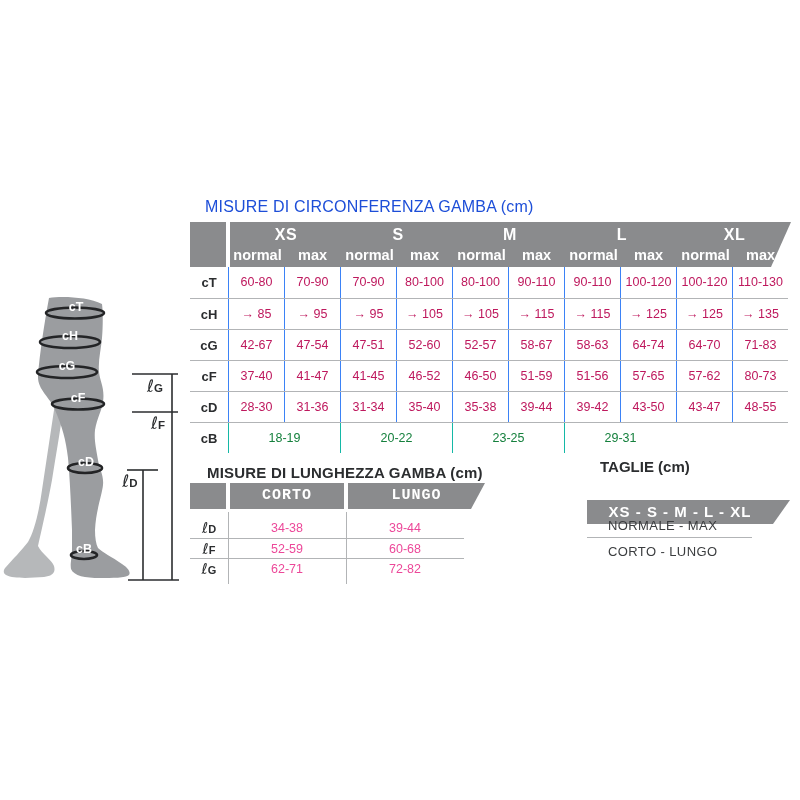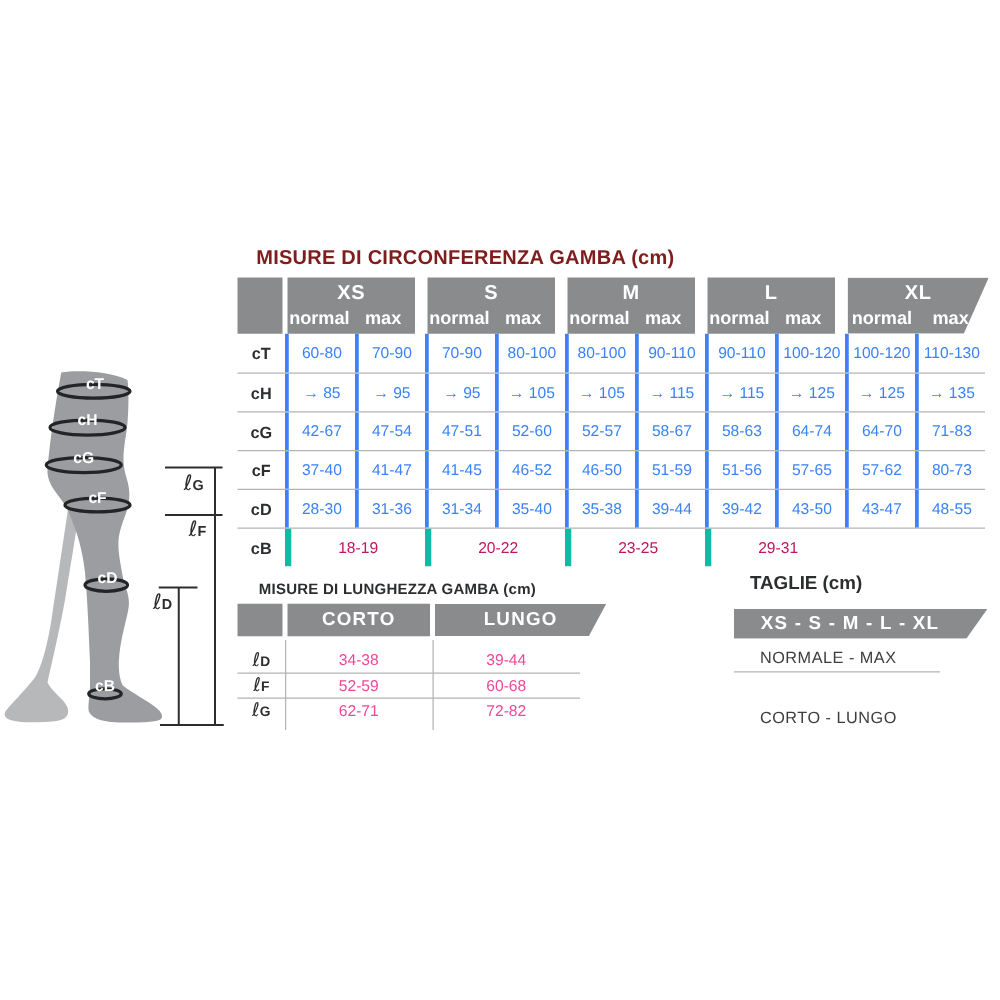--- a/index.html
+++ b/index.html
@@ -4,75 +4,75 @@
 <style>
   html,body { margin:0; padding:0; background:#fff; }
   .screen {
     position:relative; width:800px; height:800px; background:#ffffff;
     font-family:"Liberation Sans","DejaVu Sans",sans-serif;
     color:#2b2d2f; overflow:hidden;
   }
   * { box-sizing:border-box; }
 
   
-  .sec-title { position:absolute; font-weight:bold; color:#7f1d1d; white-space:nowrap; }
+  .sec-title { position:absolute; font-weight:normal; color:#1d4ed8; white-space:nowrap; }
   .circ-title { left:205px; top:198px; font-size:16px; letter-spacing:0.2px; }
 
   
   .circ { position:absolute; left:190px; top:222px; width:605px; }
   .circ-header { position:relative; height:45px; }
   .hd-block { position:absolute; top:0; height:45px; background:#8a8b8d; }
   .hd-labelcol { left:0; width:36px; }
-  .hd-group { color:#fff; text-align:center; width:102px; }
+  .hd-group { color:#fff; text-align:center; width:112px; }
   .hd-g0 { left:40px; } .hd-g1 { left:152px; } .hd-g2 { left:264px; }
   .hd-g3 { left:376px; }
   .hd-g4 { left:488px; width:113px;
            clip-path:polygon(0 0,100% 0,calc(100% - 20px) 100%,0 100%); }
   .hd-size { height:24px; line-height:26px; font-size:16px; font-weight:bold; letter-spacing:0.5px; }
   .hd-sub  { display:flex; height:21px; }
   .hd-sub span { width:55px; font-size:14.5px; font-weight:bold; line-height:18px; }
   .circ-body { position:absolute; left:0; top:45px; width:598px; }
   .crow { display:flex; height:31px; align-items:center; }
   .crow + .crow { border-top:1px solid #b2b4b6; }
   .rlabel { width:38px; text-align:center; font-weight:bold; font-size:13px; color:#2b2d2f; }
-  .cval  { width:56px; text-align:center; font-size:12.5px; color:#3b82f6;
-           border-left:3px solid #3b82f6; height:100%; line-height:30px; }
-  .cspan { width:112px; text-align:center; font-size:12.5px; color:#be185d;
-           border-left:5px solid #14b8a6; height:100%; line-height:30px; }
+  .cval  { width:56px; text-align:center; font-size:12.5px; color:#be185d;
+           border-left:1px solid #3b82f6; height:100%; line-height:30px; }
+  .cspan { width:112px; text-align:center; font-size:12.5px; color:#15803d;
+           border-left:1px solid #14b8a6; height:100%; line-height:30px; }
 
   
   .len { position:absolute; left:190px; top:462px; width:300px; }
-  .len-title { position:absolute; left:17px; top:2px; font-size:12px; font-weight:bold; letter-spacing:0.2px; white-space:nowrap; }
-  .len-header { position:absolute; left:0; top:21px; height:26px; width:300px; }
+  .len-title { position:absolute; left:17px; top:2px; font-size:15px; font-weight:bold; letter-spacing:0.2px; white-space:nowrap; }
+  .len-header { position:absolute; left:0; top:21px; height:26px; width:300px;font-family:Liberation Mono, monospace; }
   .len-hd { position:absolute; top:0; height:26px; background:#8a8b8d; color:#fff;
             text-align:center; font-weight:bold; font-size:15px; line-height:26px; letter-spacing:1px; }
   .len-hd-label { left:0; width:36px; }
   .len-hd-corto { left:40px; width:114px; }
   .len-hd-lungo { left:158px; width:137px;
                   clip-path:polygon(0 0,100% 0,calc(100% - 14px) 100%,0 100%); }
   .len-body { position:absolute; left:0; top:56px; width:274px; }
   .lrow { display:flex; height:20px; align-items:center; }
   .lrow + .lrow { border-top:1px solid #b2b4b6; }
   .llabel { width:38px; text-align:center; }
   .lval { width:118px; text-align:center; font-size:12.5px; color:#ec4899; }
   .len-vline { position:absolute; top:-6px; width:1px; height:72px; background:#b2b4b6; }
   .len-v1 { left:38px; } .len-v2 { left:156px; }
   .ell { font-family:"DejaVu Sans","Liberation Sans",sans-serif; font-style:italic; font-size:15px; }
   .ell-letter { font-weight:bold; font-size:11px; }
 
   
   .taglie { position:absolute; left:587px; top:458px; width:210px; }
   .taglie-title { position:absolute; left:13px; top:0; font-size:15px; font-weight:bold; white-space:nowrap; }
-  .taglie-banner { position:absolute; left:0; top:29px; width:203px; height:24px;
+  .taglie-banner { position:absolute; left:0; top:42px; width:203px; height:24px;
                    background:#8a8b8d; color:#fff; font-weight:bold; font-size:15px;
                    line-height:24px; text-align:center; letter-spacing:1px; padding-right:17px;
                    clip-path:polygon(0 0,100% 0,calc(100% - 17px) 100%,0 100%); }
   .taglie-line { position:absolute; left:21px; font-size:13px; color:#3b3d3f; letter-spacing:0.4px; white-space:nowrap; }
   .taglie-l1 { top:60px; }
-  .taglie-l2 { top:86px;margin-top:22px; }
+  .taglie-l2 { top:86px; }
   .taglie-divider { position:absolute; left:0; top:79px; width:165px; height:1px; background:#b2b4b6; }
 
   
   .leg-svg { position:absolute; left:0; top:280px; }
   .band-label { fill:#ffffff; font-weight:bold; font-size:12.5px; text-anchor:middle;
                 font-family:"Liberation Sans","DejaVu Sans",sans-serif; }
   .measure-label { fill:#2b2d2f; text-anchor:middle; }
   .measure-script { font-size:17px; font-style:italic; font-family:"DejaVu Sans",sans-serif; }
   .measure-letter { font-size:11.5px; font-weight:bold; font-family:"Liberation Sans",sans-serif; }
 </style>

